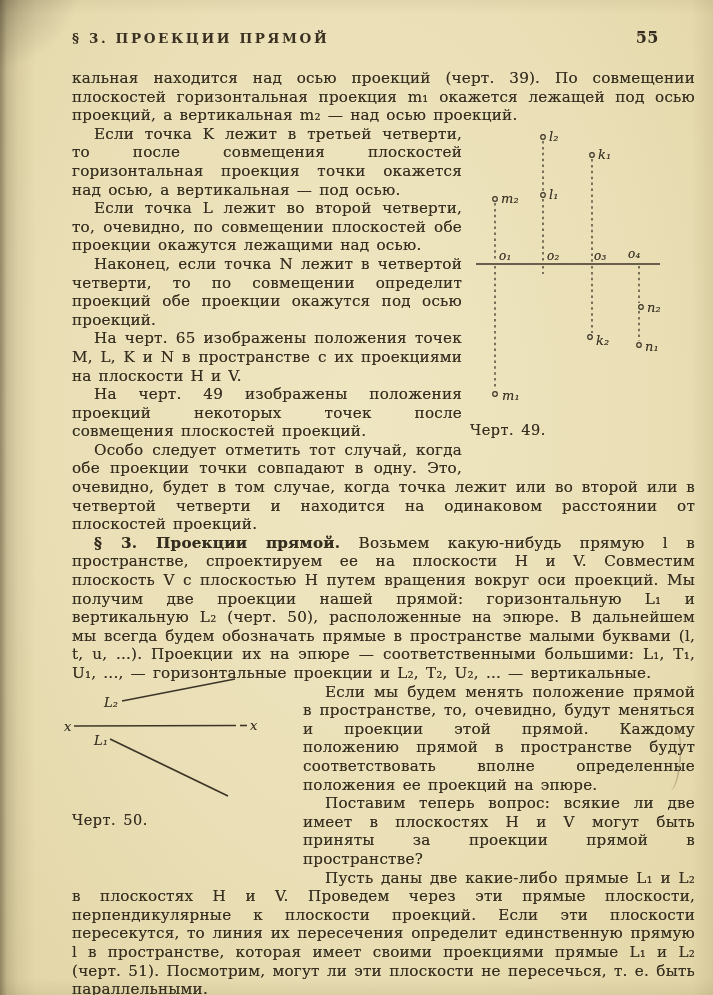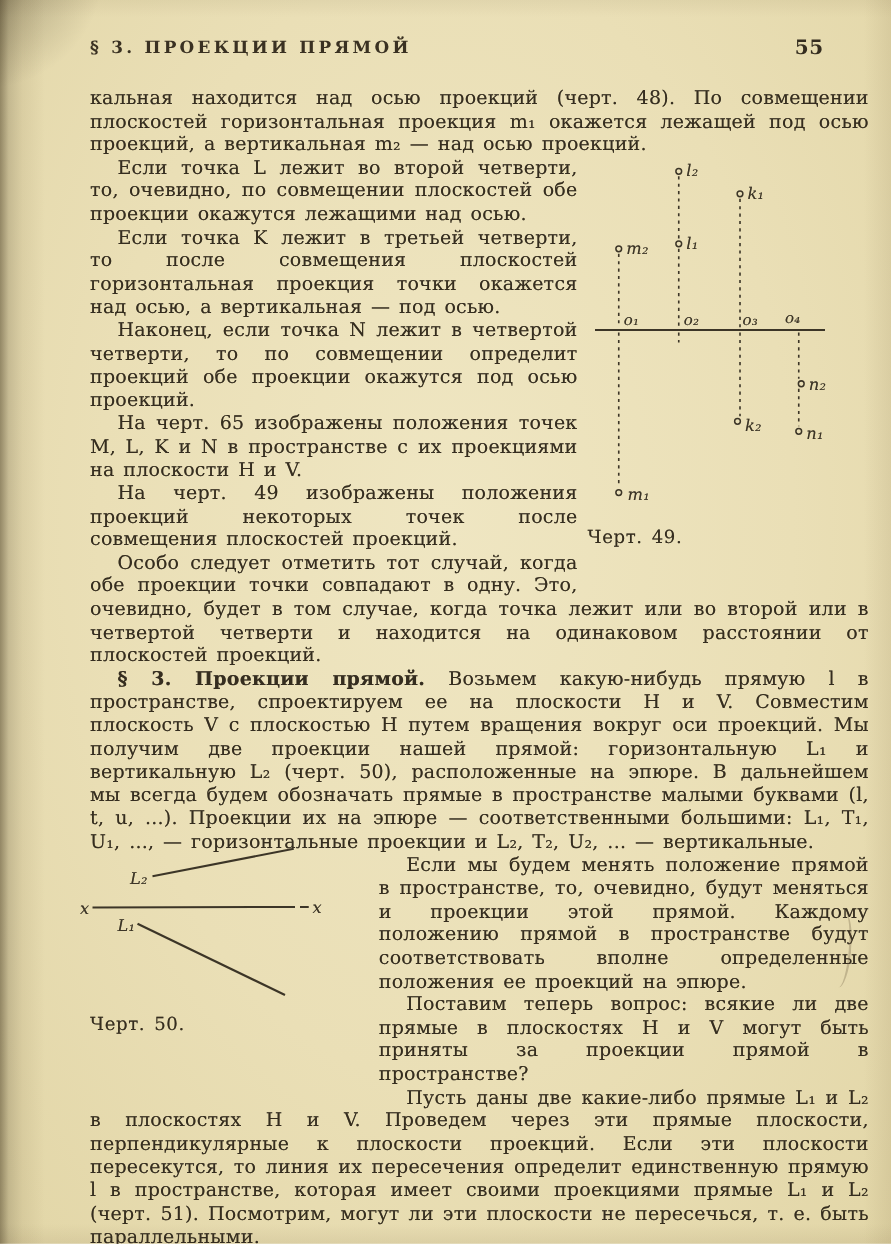--- a/index.html
+++ b/index.html
@@ -80,21 +80,21 @@
 <div class="page">
   <div class="content">
 
     <div class="pagehead">
       <span class="section-title">§ 3. ПРОЕКЦИИ ПРЯМОЙ</span>
       <span class="page-num">55</span>
     </div>
 
     <div class="bodytext">
 
-      <p class="noindent">кальная находится над осью проекций (черт. 48). По совмещении плоскостей горизонтальная проекция m₁ окажется лежащей под осью проекций, а вертикальная m₂ — над осью проекций.</p>
+      <p class="noindent">кальная находится над осью проекций (черт. 39). По совмещении плоскостей горизонтальная проекция m₁ окажется лежащей под осью проекций, а вертикальная m₂ — над осью проекций.</p>
 
       <div class="fig49">
         <svg width="225" height="292" viewBox="0 0 225 292">
           <g class="stroke">
             <line class="solid16" x1="6" y1="137" x2="190" y2="137"></line>
           </g>
           <g class="stroke dash">
             <line x1="25" y1="76" x2="25" y2="135"></line>
             <line x1="25" y1="139" x2="25" y2="263"></line>
             <line x1="73" y1="14" x2="73" y2="64"></line>
@@ -124,22 +124,22 @@
           <text class="axlabel" x="124" y="133">o₃</text>
           <text class="axlabel" x="158" y="131">o₄</text>
           <text class="ptlabel" x="32" y="273">m₁</text>
           <text class="ptlabel" x="126" y="218">k₂</text>
           <text class="ptlabel" x="177" y="185">n₂</text>
           <text class="ptlabel" x="175" y="224">n₁</text>
         </svg>
         <div class="figcap">Черт. 49.</div>
       </div>
 
+      <p>Если точка K лежит в третьей четверти, то после совмещения плоскостей горизонтальная проекция точки окажется над осью, а вертикальная — под осью.</p>
       <p>Если точка L лежит во второй четверти, то, очевидно, по совмещении плоскостей обе проекции окажутся лежащими над осью.</p>
-      <p>Если точка K лежит в третьей четверти, то после совмещения плоскостей горизонтальная проекция точки окажется над осью, а вертикальная — под осью.</p>
       <p>Наконец, если точка N лежит в четвертой четверти, то по совмещении определит проекций обе проекции окажутся под осью проекций.</p>
       <p>На черт. 65 изображены положения точек M, L, K и N в пространстве с их проекциями на плоскости H и V.</p>
       <p>На черт. 49 изображены положения проекций некоторых точек после совмещения плоскостей проекций.</p>
       <p>Особо следует отметить тот случай, когда обе проекции точки совпадают в одну. Это, очевидно, будет в том случае, когда точка лежит или во второй или в четвертой четверти и находится на одинаковом расстоянии от плоскостей проекций.</p>
 
       <p><span class="lead">§ 3. Проекции прямой.</span> <span>Возьмем какую-нибудь прямую l в пространстве, спроектируем ее на плоскости H и V. Совместим плоскость V с плоскостью H путем вращения вокруг оси проекций. Мы получим две проекции нашей прямой: горизонтальную L₁ и вертикальную L₂ (черт. 50), расположенные на эпюре. В дальнейшем мы всегда будем обозначать прямые в пространстве малыми буквами (l, t, u, ...). Проекции их на эпюре — соответственными большими: L₁, T₁, U₁, ..., — горизонтальные проекции и L₂, T₂, U₂, ... — вертикальные.</span></p>
 
       <div class="fig50">
         <svg width="200" height="140" viewBox="0 0 200 140">
           <g class="stroke">
@@ -150,20 +150,20 @@
           </g>
           <text class="ptlabel" x="44" y="38">L₂</text>
           <text class="ptlabel" x="4" y="62">x</text>
           <text class="ptlabel" x="190" y="61">x</text>
           <text class="ptlabel" x="34" y="76">L₁</text>
         </svg>
         <div class="figcap">Черт. 50.</div>
       </div>
 
       <p>Если мы будем менять положение прямой в пространстве, то, очевидно, будут меняться и проекции этой прямой. Каждому положению прямой в пространстве будут соответствовать вполне определенные положения ее проекций на эпюре.</p>
-      <p>Поставим теперь вопрос: всякие ли две прямые в плоскостях H и V могут быть приняты за проекции прямой в пространстве?</p>
+      <p>Поставим теперь вопрос: всякие ли две имеет в плоскостях H и V могут быть приняты за проекции прямой в пространстве?</p>
       <p>Пусть даны две какие-либо прямые L₁ и L₂ в плоскостях H и V. Проведем через эти прямые плоскости, перпендикулярные к плоскости проекций. Если эти плоскости пересекутся, то линия их пересечения определит единственную прямую l в пространстве, которая имеет своими проекциями прямые L₁ и L₂ (черт. 51). Посмотрим, могут ли эти плоскости не пересечься, т. е. быть параллельными.</p>
 
     </div>
   </div>
 
   <div class="pencil-mark"></div>
 </div>
 
 </body></html>

